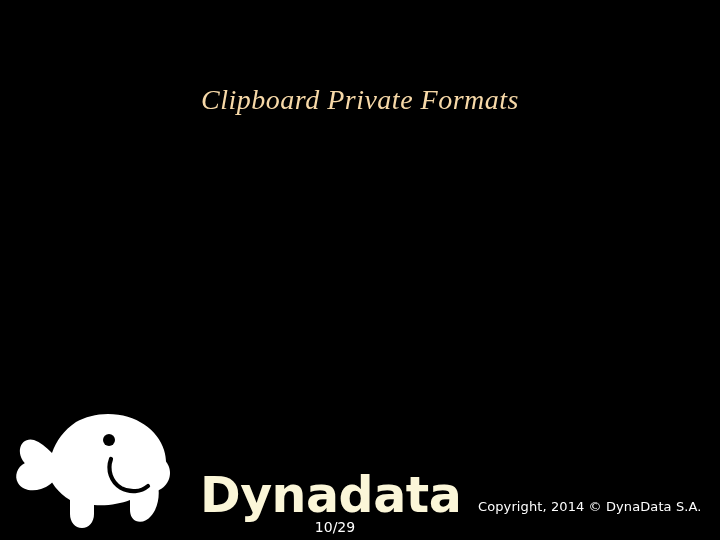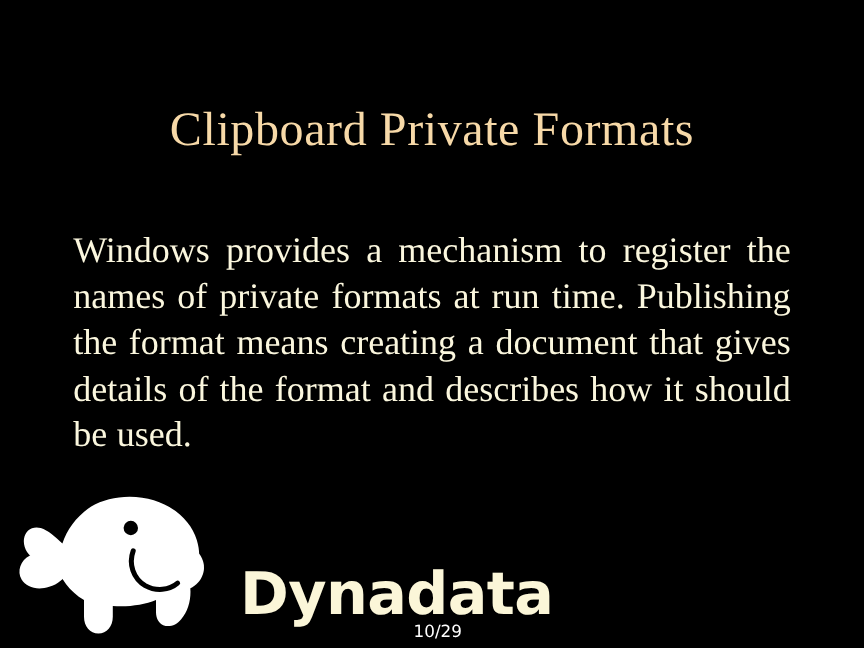--- a/index.html
+++ b/index.html
@@ -21,22 +21,23 @@
   }
 
   
   #slide-title {
     position: absolute;
     left: 0;
     top: 57px;
     width: 720px;
     text-align: center;
     font-family: "Liberation Serif", "DejaVu Serif", serif;
+    font-style: italic;
     font-weight: normal;
-    font-size: 40px;
+    font-size: 28px;
     line-height: 48px;
     letter-spacing: 0.5px;
     color: #f7d9a8;
     white-space: nowrap;
   }
 
   
   #body-text {
     position: absolute;
     left: 61px;
@@ -91,36 +92,35 @@
     color: #ffffff;
     white-space: nowrap;
   }
 
   
   #page-number {
     position: absolute;
     left: 285px;
     top: 518px;
     width: 100px;
-    text-align: right;
+    text-align: center;
     font-family: "DejaVu Sans", "Liberation Sans", sans-serif;
     font-size: 14px;
     line-height: 18px;
     color: #ffffff;
     white-space: nowrap;
   }
 </style>
 </head>
 <body>
 
 <div id="slide">
 
   <h1 id="slide-title">Clipboard Private Formats</h1>
 
-  <div id="body-text">Windows provides a mechanism to register the names of private formats at run time. Publishing the format means creating a document that gives details of the format and describes how it should be used.</div>
 
   <div id="logo-mark">
     <svg viewBox="0 0 180 136" xmlns="http://www.w3.org/2000/svg" aria-hidden="true">
       <g fill="#ffffff">
 
         <path d="M100 10
                  C128 10 150 26 156 46
                  C160 59 158 72 150 81
                  C152 92 150 104 143 112
                  C139 117 133 119 128 117
@@ -155,16 +155,17 @@
       <circle cx="101" cy="36" r="6" fill="#000000"></circle>
 
       <path d="M103 55
                C99 66 103 78 113 84
                C122 89 133 88 140 82" fill="none" stroke="#000000" stroke-width="4.2" stroke-linecap="round"></path>
     </svg>
   </div>
 
   <div id="wordmark">Dynadata</div>
 
+  <div id="copyright">Copyright, 2014 © DynaData S.A.</div>
 
   <div id="page-number">10/29</div>
 
 </div>
 
 </body></html>

